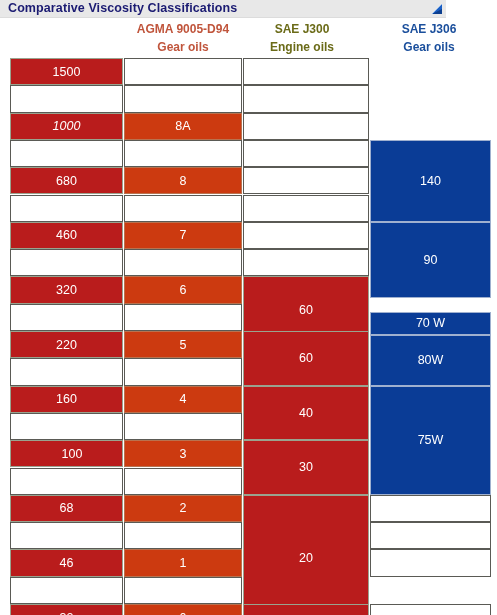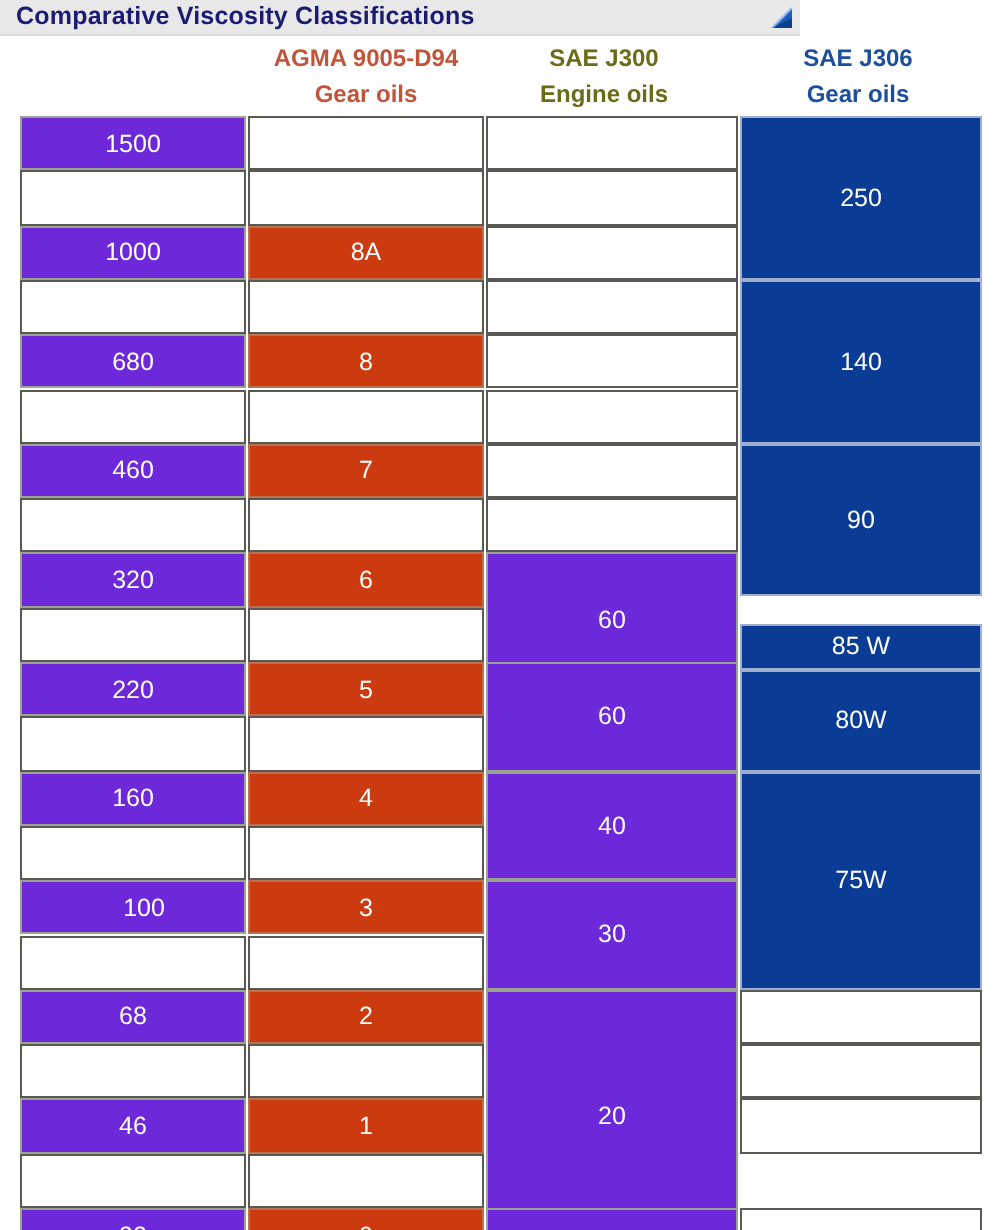--- a/index.html
+++ b/index.html
@@ -6,21 +6,21 @@
   html, body {
     width: 497px; height: 615px;
     font-family: "Liberation Sans", sans-serif;
     background: #ffffff;
     overflow: hidden;
   }
   #app { position: relative; width: 497px; height: 615px; background:#ffffff; }
 
   
   .titlebar {
-    position: absolute; left: 0; top: 0; width: 400px; height: 18px;
+    position: absolute; left: 0; top: 0; width: 446px; height: 18px;
     background: #e8e8e8;
     border-bottom: 1px solid #dcdcdc;
   }
   .title-text {
     position: absolute; left: 8px; top: 1px;
     font-size: 12.5px; font-weight: bold; color: #1b1b72;
     letter-spacing: .1px; white-space: nowrap;
   }
   .scroll-arrow {
     position: absolute; right: 2px; top: 2px; width: 14px; height: 14px;
@@ -56,21 +56,21 @@
 
   .cell {
     position: absolute; left: 0; right: 0;
     border: 1px solid #55554f;
     background: #ffffff;
     color: #ffffff;
     font-size: 12.5px;
     display: flex; align-items: center; justify-content: center;
     overflow: hidden; white-space: nowrap;
   }
-  .cell.fill-green { background: #6d28d9; border-color: #9aa38f; }
+  .cell.fill-green { background: #b91c1c; border-color: #9aa38f; }
   .cell.fill-red   { background: #cc3a10; border-color: #b9724f; }
   .cell.fill-blue  { background: #0a3c96; border-color: #9fb0cf; }
   .cell.empty      { background: #ffffff; border-color: #5a5a55; }
 
   .cell.fill-green, .cell.fill-red, .cell.fill-blue { color:#ffffff; }
 </style>
 </head>
 <body>
 
 <div id="app">
@@ -97,21 +97,21 @@
       <span class="l1">SAE J306</span>
       <span class="l2">Gear oils</span>
     </div>
   </div>
 
   <div class="grid">
     <div class="col c-iso" id="col-iso">
         <div class="cell fill-green" style="top: 0px; height: 27.3px;">
           <span>1500</span>
         </div>
-        <div class="cell fill-green" style="top: 54.6px; height: 27.3px;">
+        <div class="cell fill-green" style="top: 54.6px; height: 27.3px; font-style: italic;">
           <span>1000</span>
         </div>
         <div class="cell fill-green" style="top: 109.2px; height: 27.3px;">
           <span>680</span>
         </div>
         <div class="cell fill-green" style="top: 163.8px; height: 27.3px;">
           <span>460</span>
         </div>
         <div class="cell fill-green" style="top: 218.4px; height: 27.3px;">
           <span>320</span>
@@ -208,31 +208,28 @@
         <div class="cell empty" style="top: 0px; height: 27.3px;"></div>
         <div class="cell empty" style="top: 27.3px; height: 27.3px;"></div>
         <div class="cell empty" style="top: 54.6px; height: 27.3px;"></div>
         <div class="cell empty" style="top: 81.9px; height: 27.3px;"></div>
         <div class="cell empty" style="top: 109.2px; height: 27.3px;"></div>
         <div class="cell empty" style="top: 136.5px; height: 27.3px;"></div>
         <div class="cell empty" style="top: 163.8px; height: 27.3px;"></div>
         <div class="cell empty" style="top: 191.1px; height: 27.3px;"></div>
       </div>
     <div class="col c-j306" id="col-j306">
-        <div class="cell fill-blue" style="top: 0px; height: 81.9px;">
-          <span>250</span>
-        </div>
         <div class="cell fill-blue" style="top: 81.9px; height: 81.9px;">
           <span>140</span>
         </div>
         <div class="cell fill-blue" style="top: 163.8px; height: 76px; justify-content: center;">
           <span>90</span>
         </div>
         <div class="cell fill-blue" style="top: 253.89px; height: 23.205px;">
-          <span>85 W</span>
+          <span>70 W</span>
         </div>
         <div class="cell fill-blue" style="top: 277.095px; height: 50.505px;">
           <span>80W</span>
         </div>
         <div class="cell fill-blue" style="top: 327.6px; height: 109.2px;">
           <span>75W</span>
         </div>
         <div class="cell empty" style="top: 436.8px; height: 27.3px;"></div>
         <div class="cell empty" style="top: 464.1px; height: 27.3px;"></div>
         <div class="cell empty" style="top: 491.4px; height: 27.3px;"></div>

